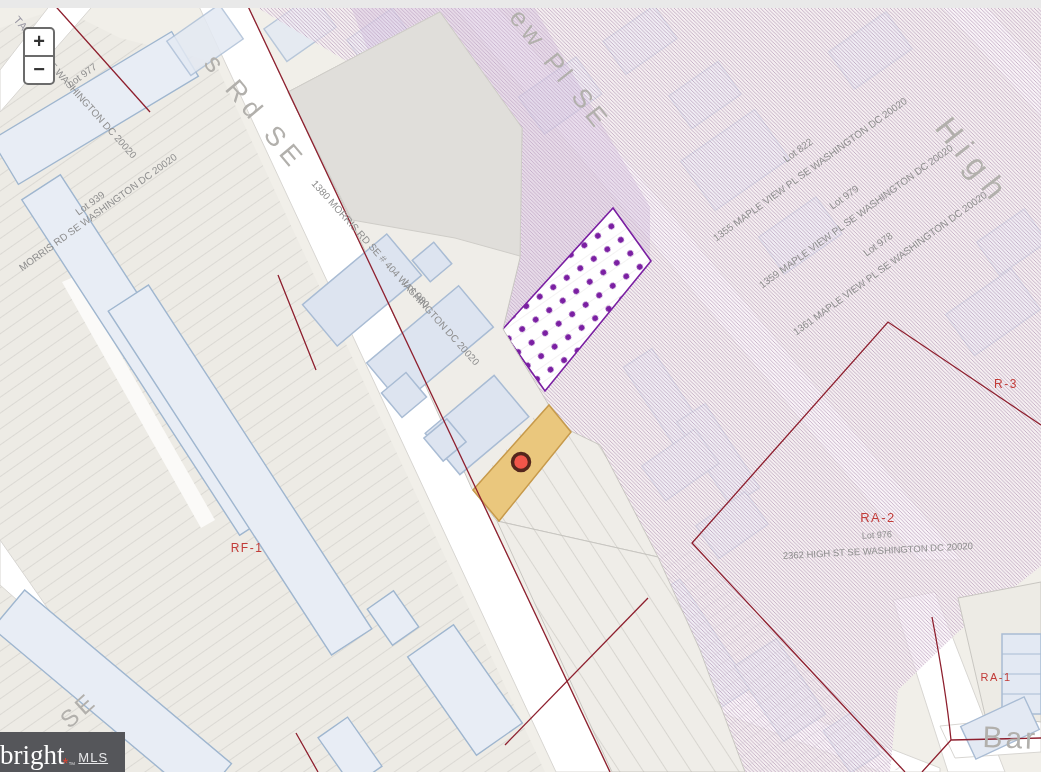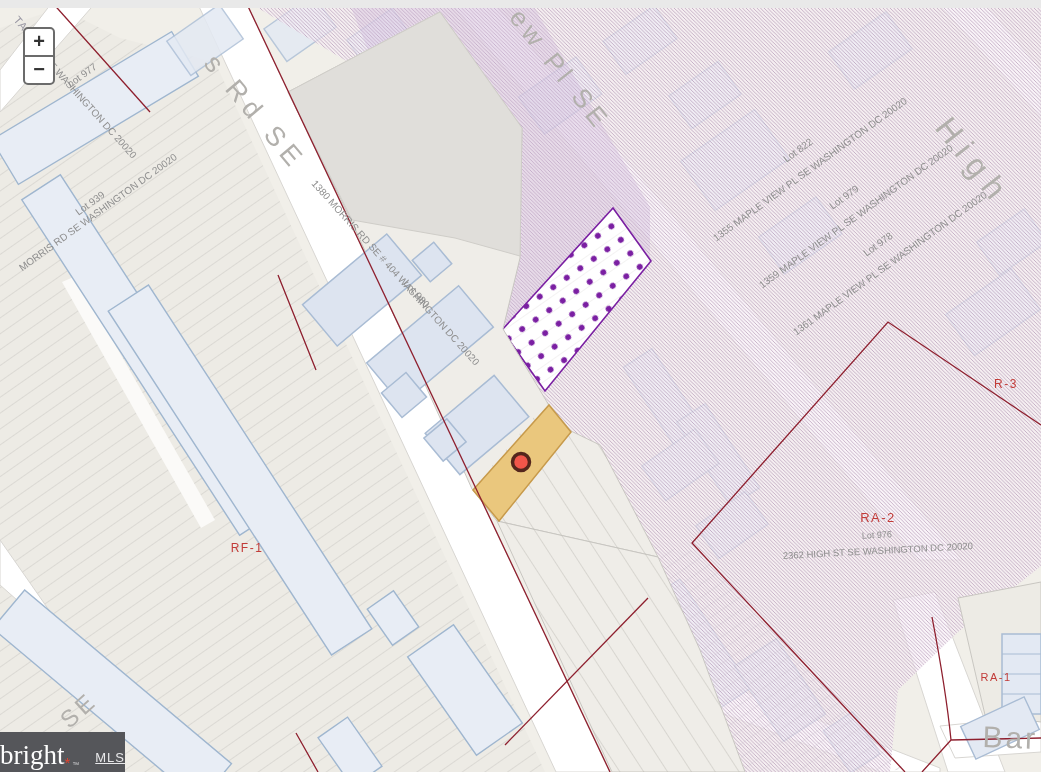--- a/index.html
+++ b/index.html
@@ -13,25 +13,25 @@
   .street-label{fill:#b2b0ac;font-size:27px;letter-spacing:6px;}
   
   .zoomctl{position:absolute;left:23px;top:27px;width:32px;z-index:40;}
   .zoomctl .zbtn{box-sizing:border-box;width:32px;height:30px;background:#fff;border:2px solid #6b6b6b;
      color:#333;font-size:20px;font-weight:bold;line-height:24px;text-align:center;cursor:pointer;
      user-select:none;}
   .zoomctl .zbtn.zin{border-radius:5px 5px 0 0;}
   .zoomctl .zbtn.zout{border-radius:0 0 5px 5px;margin-top:-2px;}
   
   .logo{position:absolute;left:0;bottom:0;width:125px;height:40px;background:#55565a;z-index:40;
-     display:flex;align-items:flex-end;justify-content:space-between;padding-bottom:4px;box-sizing:border-box;}
+     display:flex;align-items:flex-end;justify-content:flex-start;padding-bottom:4px;box-sizing:border-box;}
   .logo .brand{font-family:"Liberation Serif",serif;color:#fdfdfd;font-size:27px;line-height:26px;}
   .logo .star{color:#e2422e;font-size:15px;line-height:10px;vertical-align:super;margin-left:-2px;}
   .logo .tm{color:#cfcfd1;font-size:7px;vertical-align:super;}
-  .logo .suffix{color:#e8e8ea;font-size:13px;letter-spacing:1px;margin-left:14px;margin-bottom:3px;text-decoration:underline;}
+  .logo .suffix{color:#e8e8ea;font-size:13px;letter-spacing:1px;margin-left:3px;margin-bottom:3px;text-decoration:underline;}
   .topstrip{position:absolute;left:0;top:0;width:1041px;height:8px;background:#e9e9e9;z-index:30;}
 </style>
 </head>
 <body>
 
 <div id="stage">
 
 <svg width="1041" height="772" viewBox="0 0 1041 772">
   <defs>
     <pattern id="hatch" width="3.6" height="3.6" patternUnits="userSpaceOnUse">

